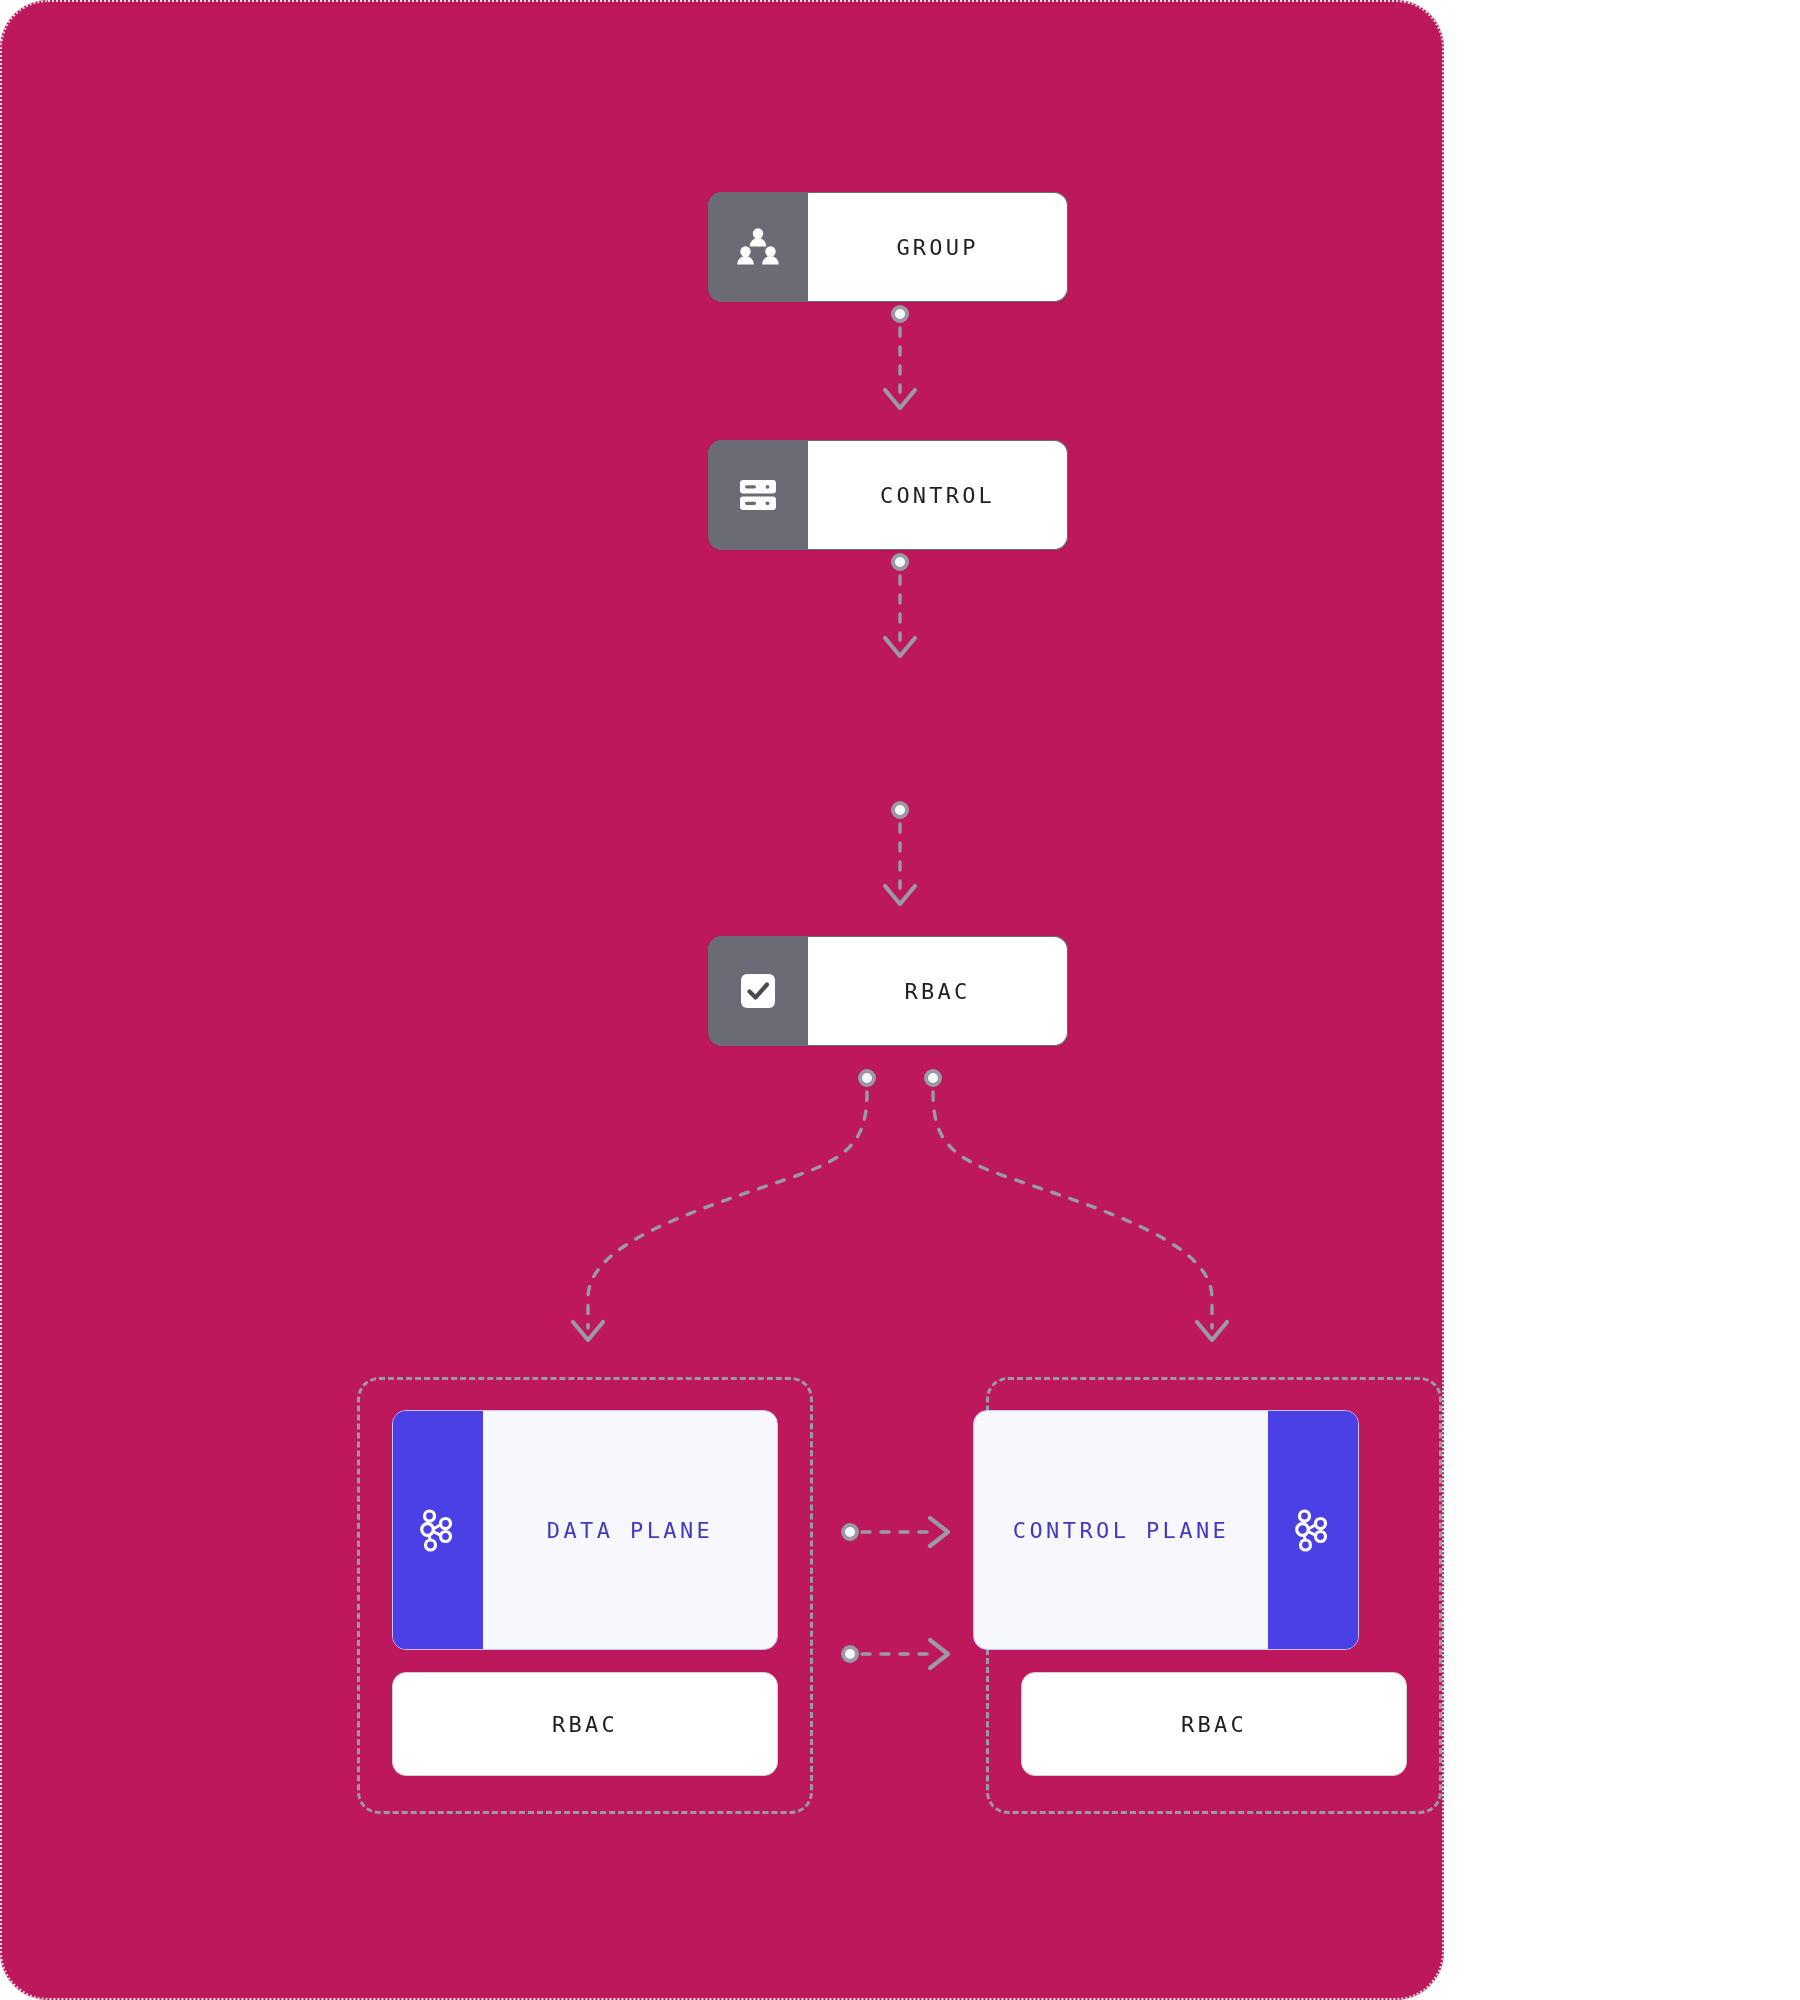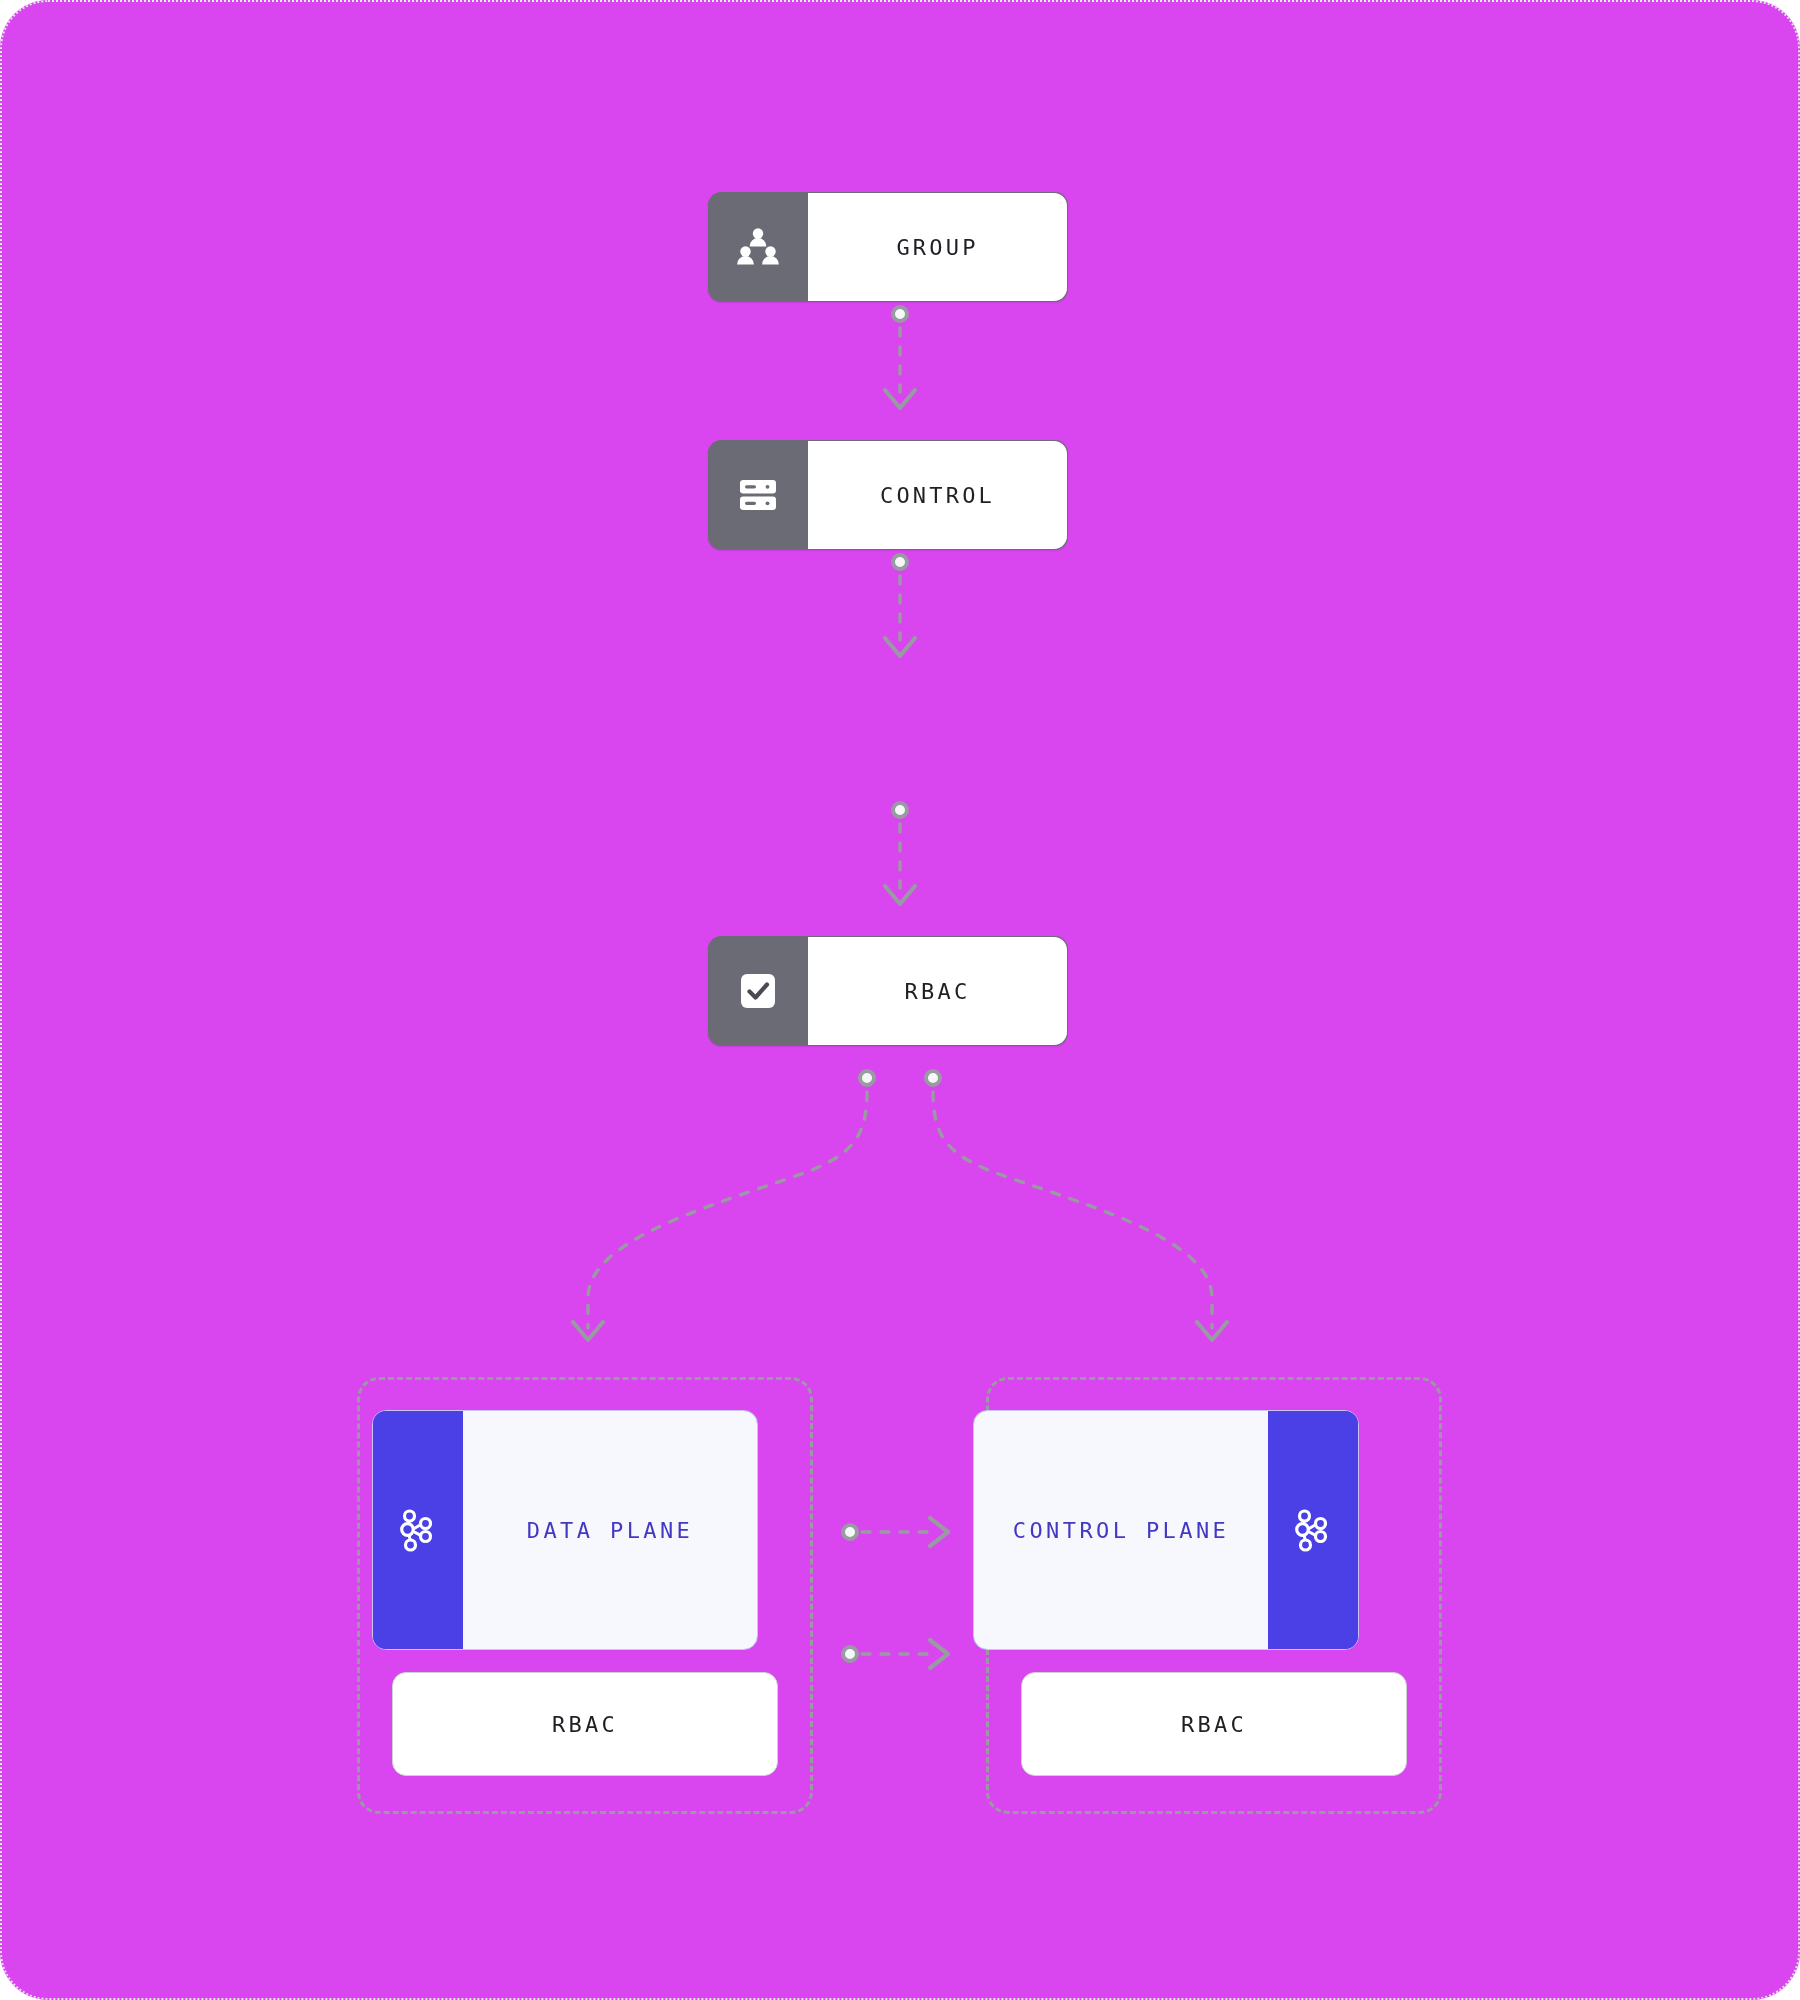--- a/index.html
+++ b/index.html
@@ -4,23 +4,23 @@
 <style>
   * { box-sizing: border-box; margin: 0; padding: 0; }
   html, body {
     width: 1800px;
     height: 2000px;
     background: #ffffff;
     font-family: "Liberation Sans", sans-serif;
   }
   #canvas {
     position: relative;
-    width: 1800px;
+    width: 1444px;
     height: 2000px;
-    background: #d946ef;
+    background: #be185d;
     border-radius: 48px;
     overflow: hidden;
   }
   #canvas::before {
     content: "";
     position: absolute;
     inset: 0;
     border-radius: 48px;
     border: 2px dotted #e6e7e9;
     pointer-events: none;
@@ -213,21 +213,21 @@
       </svg>
     </div>
     <div class="label-pane">
       <span>RBAC</span>
     </div>
   </div>
 
   <div class="group-box" style="left:357px; top:1377px; width:456px; height:437px;">
   </div>
 
-  <div class="plane-card" style="left:372px; top:1410px; width:386px; height:240px;">
+  <div class="plane-card" style="left:392px; top:1410px; width:386px; height:240px;">
     <div class="accent">
       <svg width="40" height="44" viewBox="0 0 40 44" aria-hidden="true">
         <g fill="none" stroke="#ffffff" stroke-width="3.2">
           <circle cx="11.5" cy="8" r="5"></circle>
           <circle cx="27.5" cy="15.5" r="5"></circle>
           <circle cx="9.5" cy="21.5" r="5.8"></circle>
           <circle cx="27.5" cy="28.5" r="5"></circle>
           <circle cx="12.5" cy="37" r="5"></circle>
         </g>
         <g stroke="#ffffff" stroke-width="3">

